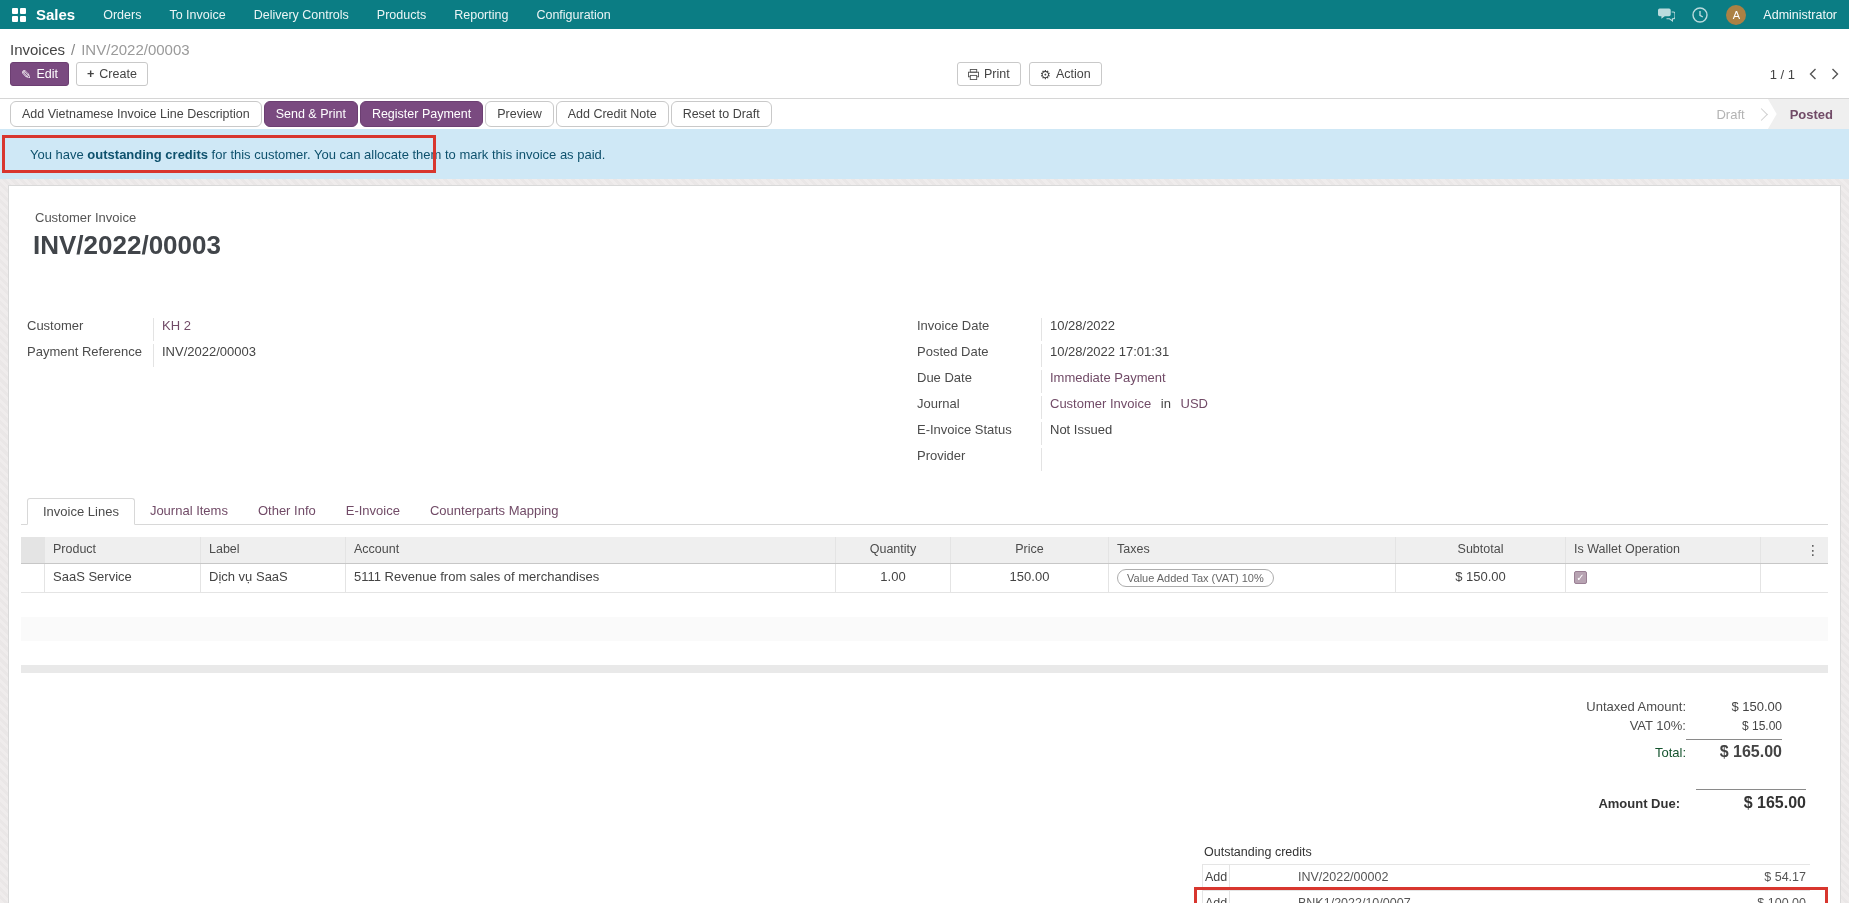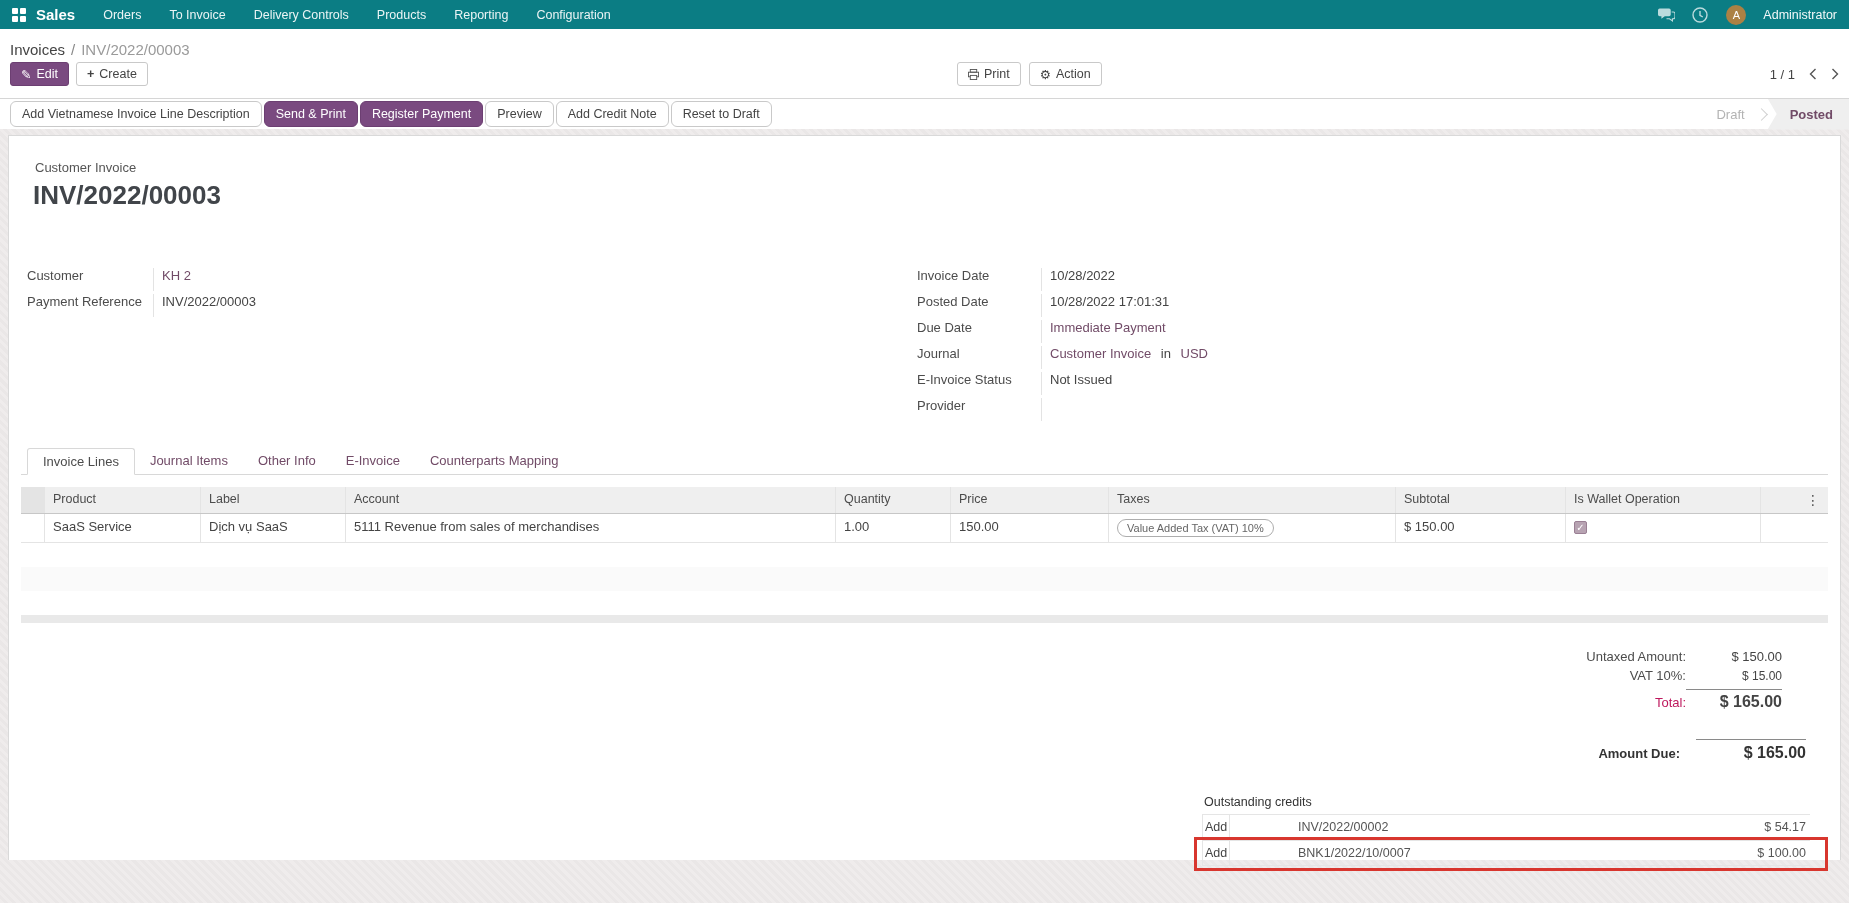--- a/index.html
+++ b/index.html
@@ -77,21 +77,21 @@
     border-radius:3px 3px 0 0; margin-bottom:-1px; }
 
   
   .ltable { margin-top:12px; font-size:13px; }
   .lrow { display:grid; grid-template-columns:24px 156px 145px 490px 115px 158px 287px 170px 195px 1fr; }
   .lcell { padding:5px 8px; border-right:1px solid #e4e4e4; overflow:hidden; white-space:nowrap; }
   .lcell:last-child { border-right:none; }
   .lhead { background:#efefef; border-bottom:1px solid #c7c7c7; color:#4c4c4c; font-size:12.5px; }
   .lhead .lcell { cursor:pointer; }
   .lhead .handle { background:#e4e4e4; }
-  .num { text-align:left; }
+  .num { text-align:center; }
   .ldata { border-bottom:1px solid #e4e4e4; color:#444; }
   .tax-pill { display:inline-block; border:1px solid #adadad; border-radius:10px; padding:0 9px;
     font-size:11px; color:#666; line-height:16px; }
   .cbx { width:13px; height:13px; background:#b7a3b2; border:1px solid #9a7f94; border-radius:2px;
     color:#fff; font-size:10px; line-height:11px; text-align:center; display:inline-block; cursor:pointer; }
   .dots { font-size:14px; color:#555; text-align:right; cursor:pointer; }
   .stripe { height:24px; }
   .stripe.alt { background:#fafafa; }
   .section-bar { height:8px; background:#e9e9e9; }
 
@@ -211,20 +211,26 @@
       <button class="wf-btn">Add Credit Note</button>
       <button class="wf-btn">Reset to Draft</button>
       <div class="statusbar">
         <span class="state">Draft</span>
         <span class="state-arrow"></span>
         <span class="state active">Posted</span>
       </div>
     </div>
   </div>
 
+  <div class="alert">
+    <div>
+      <span>You have </span><b>outstanding credits</b><span> for this customer. You can allocate them to mark this invoice as paid.</span>
+    </div>
+    <div class="ann-box ann-alert"></div>
+  </div>
 
   <div class="content">
     <div class="sheet">
       <div class="doc-type">Customer Invoice</div>
       <div class="doc-title">INV/2022/00003</div>
 
       <div class="fields">
         <div class="group-left">
           <div class="frow">
             <span class="flabel">Customer</span>
@@ -310,21 +316,21 @@
       <div class="totals">
         <div class="trow">
           <span>Untaxed Amount:</span>
           <span class="tval">$ 150.00</span>
         </div>
         <div class="trow">
           <span>VAT 10%:</span>
           <span class="tval" style="font-size:12px;">$ 15.00</span>
         </div>
         <div class="trow big">
-          <span style="font-size:13px;font-weight:normal;color:#be185d;">Total:</span>
+          <span style="font-size:13px;font-weight:normal;color:#14532d;">Total:</span>
           <span class="tval">$ 165.00</span>
         </div>
       </div>
       <div class="amount-due">
         <span class="adlabel">Amount Due:</span>
         <span class="adval">$ 165.00</span>
       </div>
 
       <div class="outstanding">
         <div class="os-title">Outstanding credits</div>

